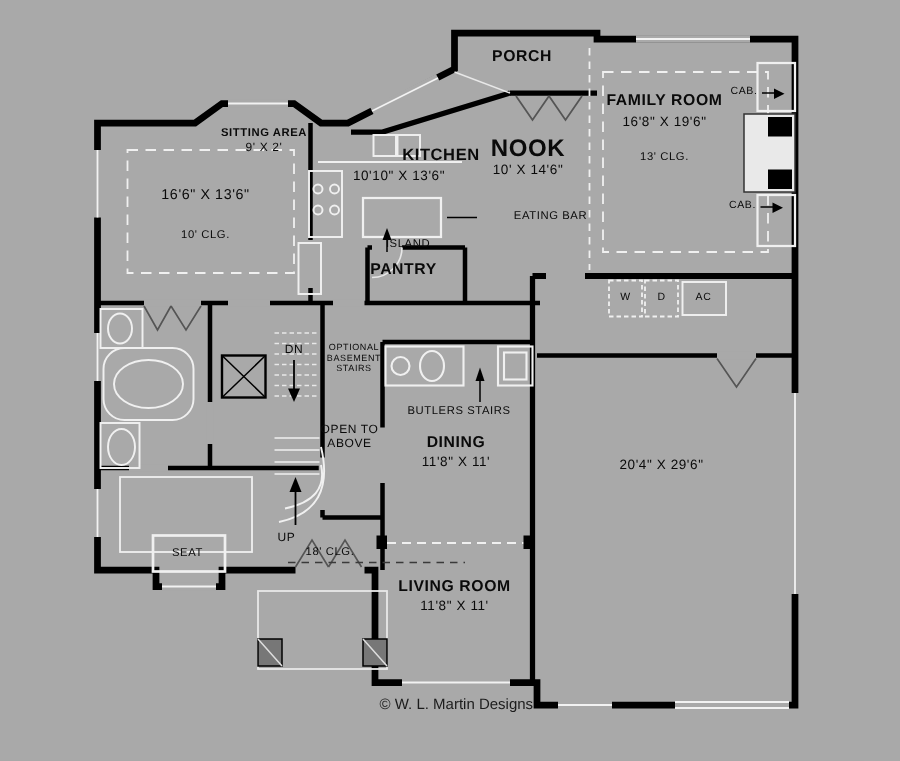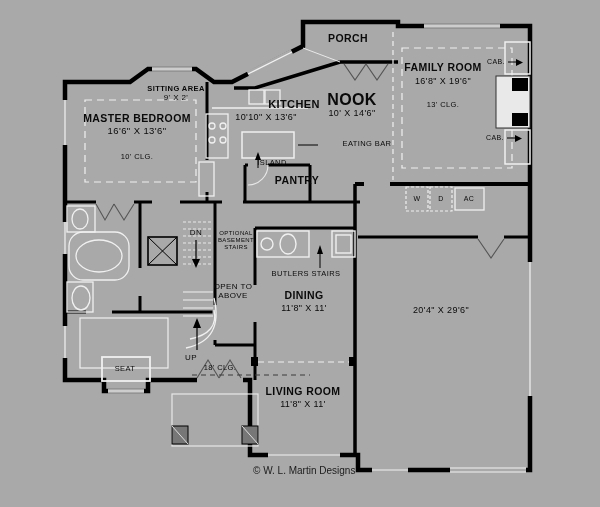--- a/index.html
+++ b/index.html
@@ -170,38 +170,37 @@
     <path d="M507,138 H519"></path>
         <path d="M515,135 L522,138.5 L515,142" fill="#000" stroke="none"></path>
   </g>
 </svg>
 
   <div class="lbl name" style="left:348px;top:38px;font-size:10.5px;">PORCH</div>
 
   <div class="lbl name" style="left:176px;top:89px;font-size:7.5px;">SITTING AREA</div>
   <div class="lbl" style="left:176px;top:98px;font-size:8px;">9' X 2'</div>
 
-  <div class="lbl name" style="left:137px;top:118px;font-size:10.5px;">MASTER BEDROOM</div>
   <div class="lbl" style="left:137px;top:131px;font-size:9.5px;">16'6" X 13'6"</div>
   <div class="lbl" style="left:137px;top:157px;font-size:7.5px;">10' CLG.</div>
 
   <div class="lbl name" style="left:266px;top:104px;font-size:11px;margin-left:28px;">KITCHEN</div>
   <div class="lbl" style="left:266px;top:117px;font-size:9px;">10'10" X 13'6"</div>
 
   <div class="lbl name" style="left:352px;top:100px;font-size:16px;text-align:center;">NOOK</div>
   <div class="lbl" style="left:352px;top:113px;font-size:9px;">10' X 14'6"</div>
 
   <div class="lbl name" style="left:443px;top:67px;font-size:10.5px;">FAMILY ROOM</div>
   <div class="lbl" style="left:443px;top:81px;font-size:9px;">16'8" X 19'6"</div>
   <div class="lbl" style="left:443px;top:105px;font-size:7.5px;">13' CLG.</div>
 
   <div class="lbl" style="left:496px;top:62px;font-size:7px;">CAB.</div>
   <div class="lbl" style="left:495px;top:138px;font-size:7px;">CAB.</div>
 
-  <div class="lbl name" style="left:297px;top:180px;font-size:10.5px;">PANTRY</div>
+  <div class="lbl name" style="left:269px;top:180px;font-size:10.5px;">PANTRY</div>
 
   <div class="lbl" style="left:272px;top:163px;font-size:7.5px;">ISLAND</div>
   <div class="lbl" style="left:347px;top:144px;font-size:7.5px;padding-left:40px;">EATING BAR</div>
 
   <div class="lbl" style="left:196px;top:233px;font-size:8px;">DN</div>
   <div class="lbl wrap" style="left:236px;top:240px;width:48px;font-size:6px;">OPTIONAL BASEMENT STAIRS</div>
   <div class="lbl wrap" style="left:233px;top:291px;width:56px;font-size:8px;">OPEN TO ABOVE</div>
 
   <div class="lbl" style="left:306px;top:274px;font-size:7.5px;">BUTLERS STAIRS</div>
 

